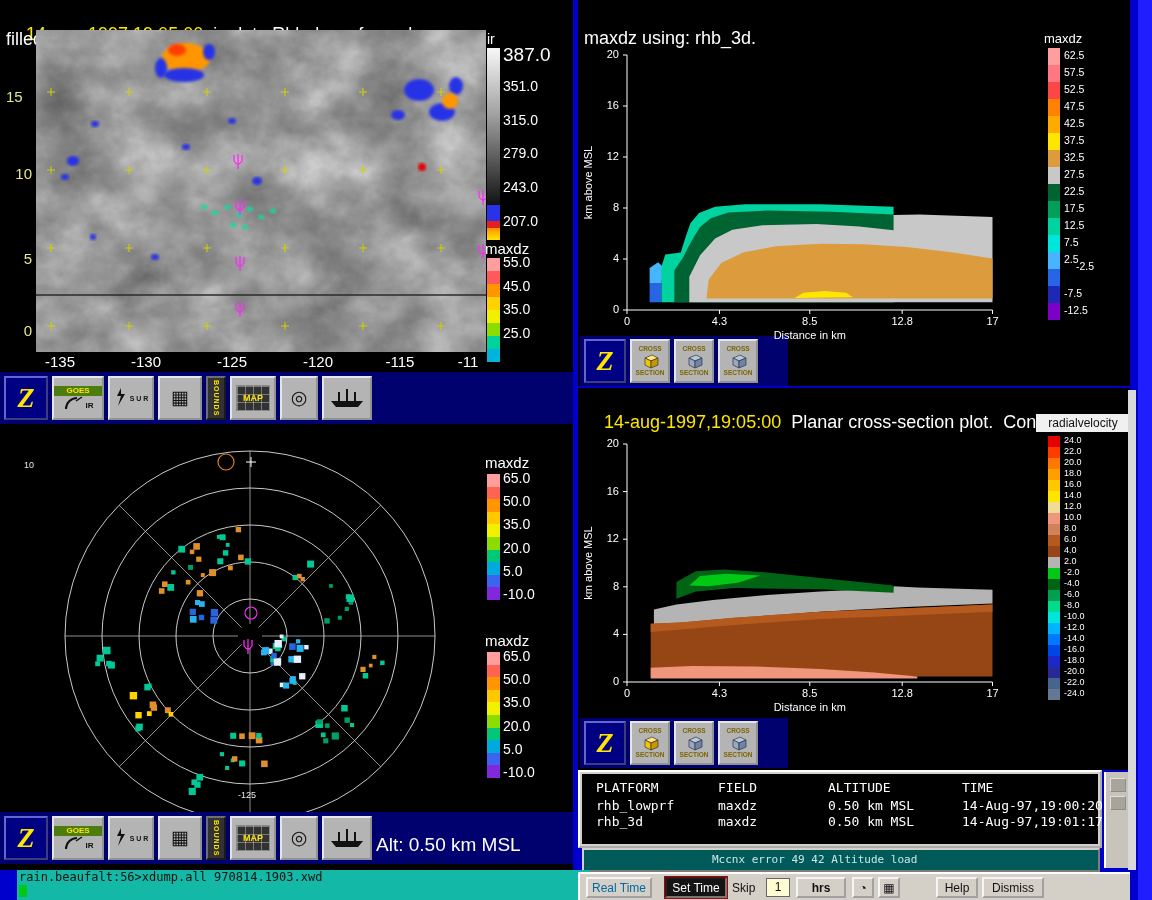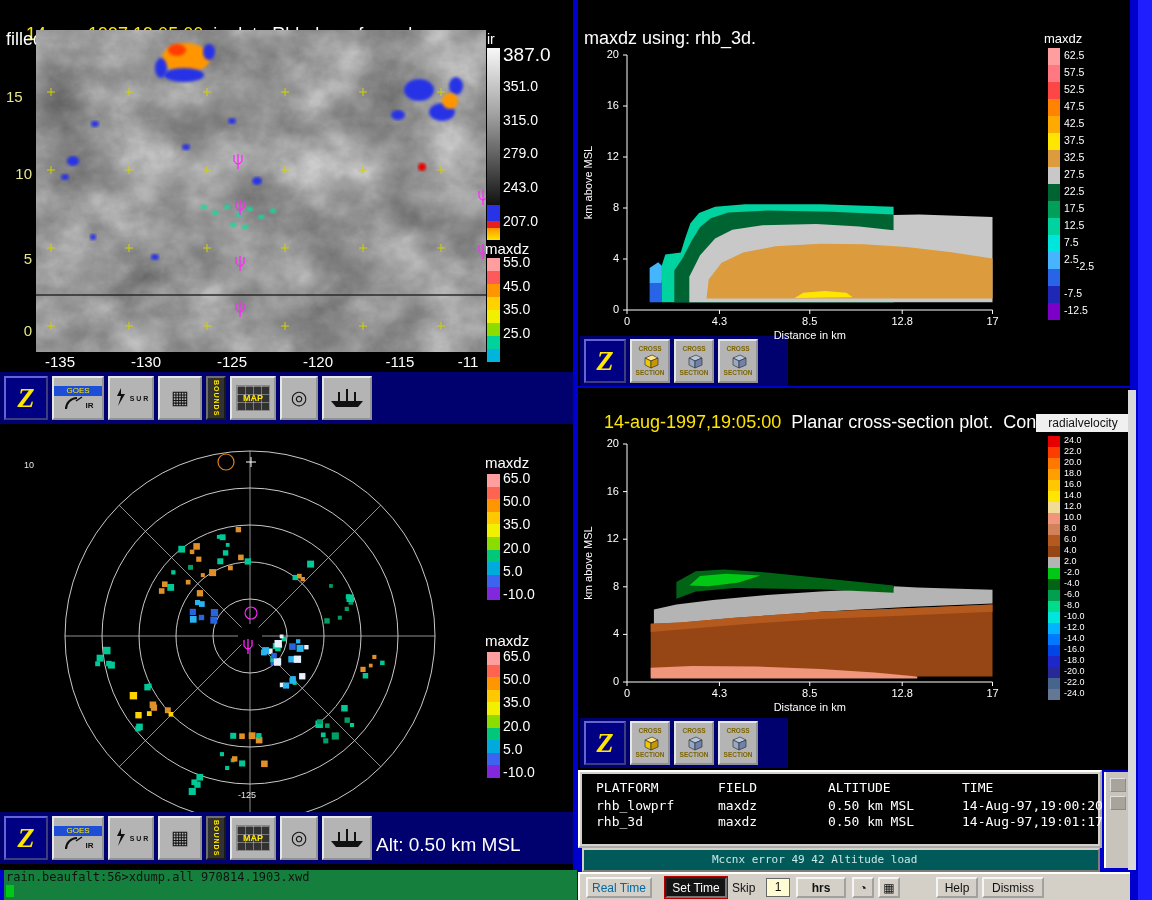--- a/index.html
+++ b/index.html
@@ -7,21 +7,21 @@
 .abs{position:absolute}
 .panel{position:absolute;background:#000}
 .hdr{position:absolute;font-size:18px;color:#fff;white-space:pre}
 .time{color:#ffe600}
 .cbl{position:absolute;color:#fff;white-space:pre}
 .bar{position:absolute}
 .tbar{position:absolute;background:#00006e;display:flex;align-items:center;gap:4px;padding:3px 0 3px 4px}
 .mbtn{height:44px;background:#b4b4b4;border:2px outset #e6e6e6;display:flex;flex-direction:column;align-items:center;justify-content:center;overflow:hidden;flex:0 0 auto;cursor:pointer}
 .zbtn{background:#000082;border-color:#6464d2}
 .zlogo{color:#ffe600;font:italic bold 28px "Liberation Serif",serif}
-.goestop{background:#1d4ed8;color:#ffe600;font-size:8px;font-weight:normal;width:100%;text-align:center;line-height:10px}
+.goestop{background:#4d7c0f;color:#ffe600;font-size:8px;font-weight:bold;width:100%;text-align:center;line-height:10px}
 .goesmid{display:flex;align-items:flex-end;gap:1px}
 .goesir{font-size:8px;font-weight:bold;color:#111}
 .surrow{display:flex;align-items:center;gap:2px}
 .surtxt{font-size:7px;font-weight:bold;color:#111;line-height:7px;text-align:center}
 .gridglyph{font-size:19px;color:#111;line-height:20px}
 .bounds{background:#323232;border-color:#6e6e6e}
 .boundstxt{writing-mode:vertical-rl;font-size:7px;font-weight:bold;color:#ffe600;letter-spacing:1px}
 .mapinner{width:34px;height:26px;background:#323232;border:1px solid #888;background-image:linear-gradient(rgba(255,255,255,.35) 1px,transparent 1px),linear-gradient(90deg,rgba(255,255,255,.35) 1px,transparent 1px);background-size:8px 8px;display:flex;align-items:center;justify-content:center}
 .maptxt{color:#ffe600;font-size:9px;font-weight:bold}
 .crosstxt{font-size:6.5px;font-weight:bold;color:#7d6400;line-height:8px}
@@ -627,21 +627,21 @@
 
 <div class="abs" style="left:1104px;top:772px;width:26px;height:96px;background:#c8c4bc;border-left:2px solid #fff">
   <div class="abs" style="left:4px;top:6px;width:16px;height:14px;background:#a8a49c;border:1px outset #e0e0e0"></div>
   <div class="abs" style="left:4px;top:24px;width:16px;height:14px;background:#a8a49c;border:1px outset #e0e0e0"></div>
 </div>
 
 <div class="abs" style="left:582px;top:848px;width:518px;height:24px;background:#005a5a;border:2px outset #d4d0c8">
   <div class="abs m12" style="left:128px;top:3px;font-size:11px;color:#cde6e6;white-space:pre">Mccnx error 49 42 Altitude load</div>
 </div>
 
-<div class="abs" style="left:4px;top:870px;width:573px;height:30px;background:#15803d">
+<div class="abs" style="left:17px;top:870px;width:573px;height:30px;background:#14b8a6">
   <div class="abs m12" style="left:2px;top:0;color:#111;white-space:pre">rain.beaufalt:56&gt;xdump.all 970814.1903.xwd</div>
   <div class="abs" style="left:2px;top:15px;width:8px;height:12px;background:#00c814"></div>
 </div>
 
 <div id="controlBar" class="abs" style="left:578px;top:872px;width:552px;height:28px;background:#d4d0c8;border-top:2px solid #fff;border-left:2px solid #fff">
   <div class="cbtn" style="left:6px;width:66px;color:#0369a1">Real Time</div>
   <div class="cbtn pressed" style="left:85px;width:62px">Set Time</div>
   <div class="clabel" style="left:152px">Skip</div>
   <div class="cinput" style="left:186px">1</div>
   <div class="cbtn" style="left:216px;width:50px;font-weight:bold">hrs</div>

